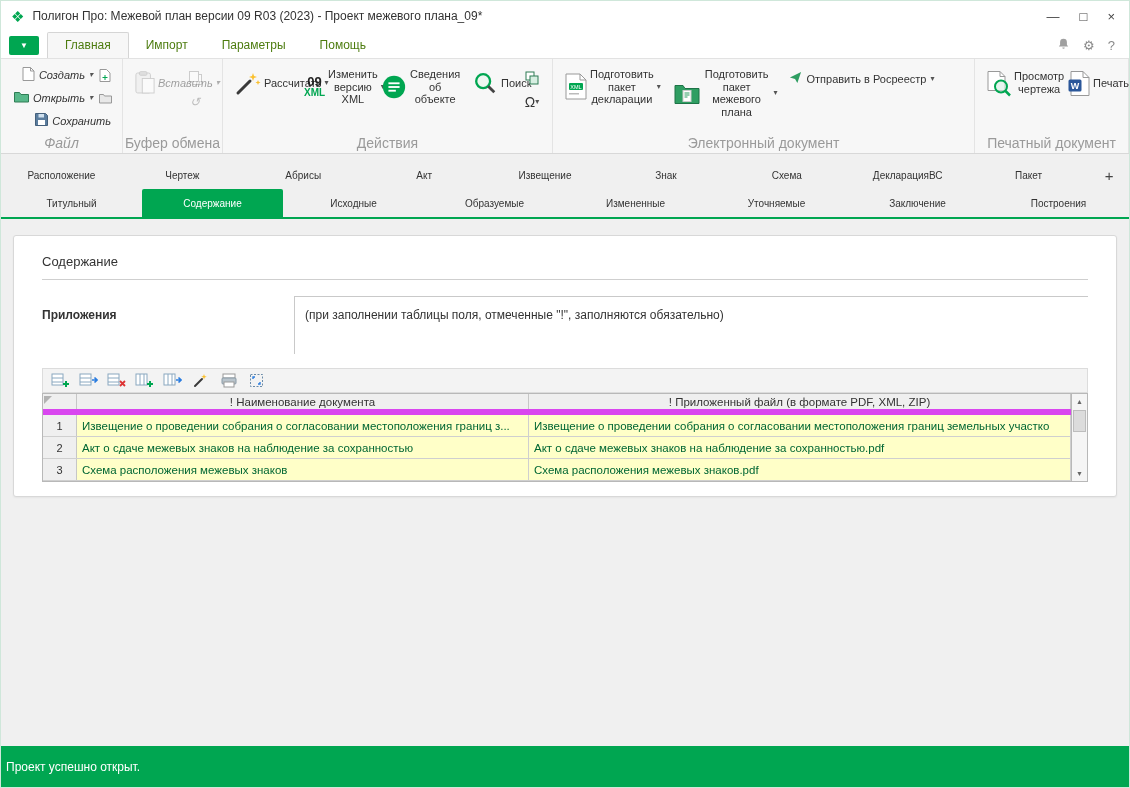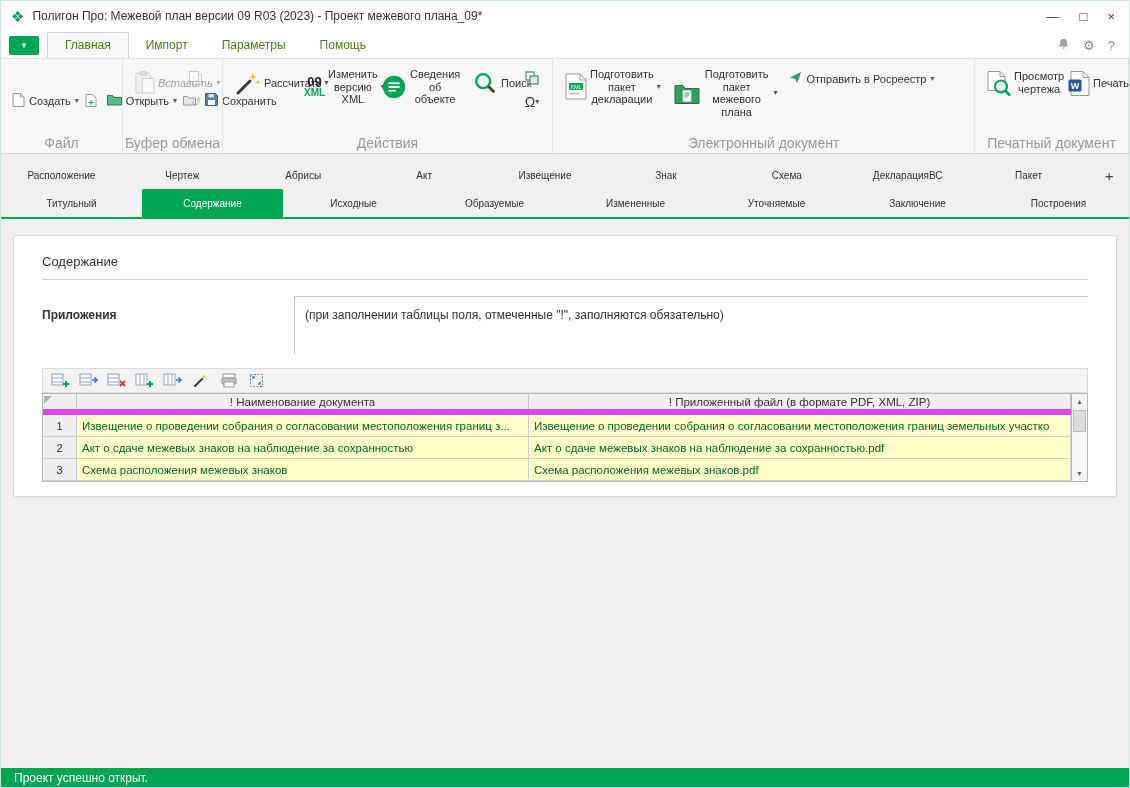--- a/index.html
+++ b/index.html
@@ -24,21 +24,21 @@
 
   
   .ribbon {height:96px; background:#f7f7f7; border-top:1px solid #e2e2e2; border-bottom:1px solid #d8d8d8; display:flex; flex:0 0 auto;}
   .rgroup {position:relative; display:flex; align-items:flex-start; padding:6px 8px 17px; border-right:1px solid #e4e4e4; gap:5px;}
   .glabel {position:absolute; bottom:2px; left:0; right:0; text-align:center; font-size:14px; color:#9a9a9a;}
   .rbtn-l {display:flex; align-items:center; text-align:center; font-size:11px; color:#333; padding:3px 4px; border-radius:3px; line-height:1.15; gap:3px;}
   .rbtn-l .ic {height:30px; display:flex; align-items:center; justify-content:center;}
   .rbtn-s {display:flex; align-items:center; gap:4px; font-size:11px; padding:2px 3px; border-radius:2px; white-space:nowrap;}
   .car {font-size:8px; color:#555; line-height:1;}
   .disabled {opacity:.45;font-style:italic;}
-  .grp-file {flex-direction:row; width:122px; gap:4px; align-items:center;}
+  .grp-file {flex-direction:column; width:122px; gap:4px; align-items:flex-end;font-style:italic;}
   .filerow {display:flex; align-items:center; justify-content:space-between;}
   .mini {width:18px; height:18px; display:flex; align-items:center; justify-content:center; border-radius:2px; font-size:12px; color:#777;}
   .minicol {display:flex; flex-direction:column; gap:6px; padding-top:4px;}
   .xmlic {display:flex; flex-direction:column; align-items:center; line-height:1;}
   .xmlic b {font-size:13px; color:#222; font-weight:bold;}
   .xmlic i {font-style:normal; font-weight:bold; font-size:10px; color:#00a651;}
   .edoc-col {display:flex; flex-direction:column; align-items:flex-start; padding-top:4px; width:180px;}
   .w64{width:64px}.w76{width:76px}.w86{width:86px}.w50{width:50px}.w104{width:104px}.w112{width:112px}.w72{width:72px}
 
   
@@ -72,21 +72,21 @@
   .td.num {width:34px; background:#efefef; border-right:1px solid #c6c6c6; justify-content:center; font-size:11px; color:#333;}
   .td.cell {background:#ffffc8; color:#006633; font-size:11.5px; padding:0 5px; border-right:1px solid #cfcfcf; white-space:nowrap; overflow:hidden;}
   .td.name {width:452px;}
   .td.file {flex:1;}
   .vscroll {width:17px; border:1px solid #b8b8b8; background:#f5f5f5; display:flex; flex-direction:column;}
   .sarrow {height:15px; font-size:7px; color:#666; display:flex; align-items:center; justify-content:center;}
   .strack {flex:1; display:flex; justify-content:center; align-items:flex-start;}
   .sthumb {width:13px; height:22px; background:#dcdcdc; border:1px solid #bdbdbd; margin-top:1px;}
 
   
-  .statusbar {height:19px; background:#00a651; color:#fff; display:flex; align-items:center; padding:0 13px; font-size:12px; flex:0 0 auto;}
+  .statusbar {height:41px; background:#00a651; color:#fff; display:flex; align-items:center; padding:0 5px; font-size:12px; flex:0 0 auto;}
 </style>
 </head>
 <body>
 
 <div class="window">
 
   <div class="titlebar">
     <span class="logo">❖</span>
     <span class="title">Полигон Про: Межевой план версии 09 R03 (2023) - Проект межевого плана_09*</span>
     <div class="wctrls">

